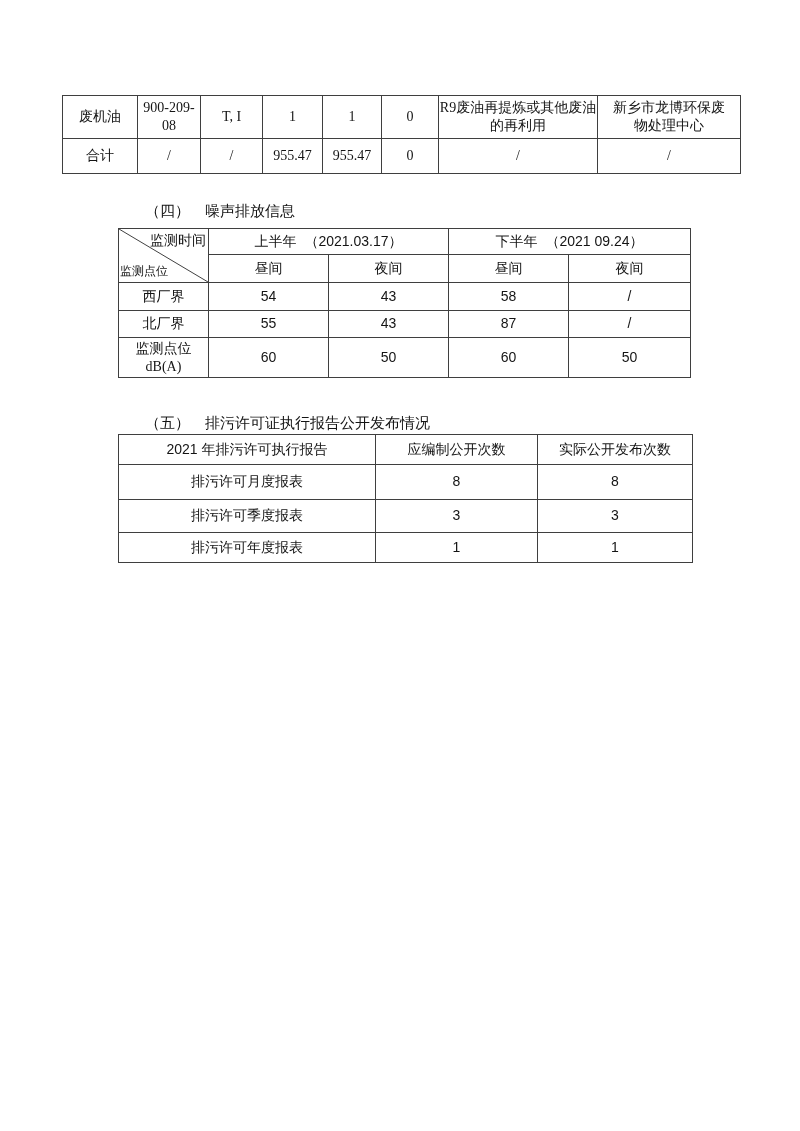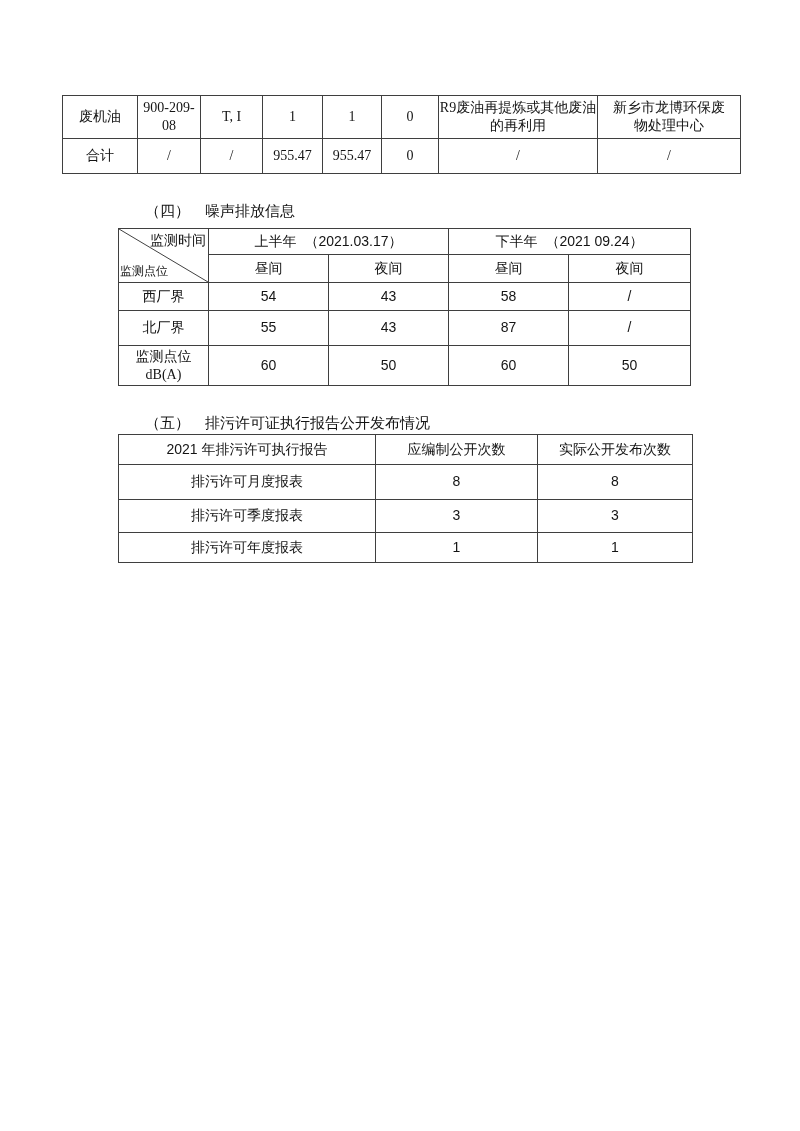--- a/index.html
+++ b/index.html
@@ -163,21 +163,21 @@
       <td>昼间</td>
       <td>夜间</td>
     </tr>
     <tr style="height:28px">
       <td>西厂界</td>
       <td class="sans">54</td>
       <td class="sans">43</td>
       <td class="sans">58</td>
       <td class="sans">/</td>
     </tr>
-    <tr style="height:35px">
+    <tr style="height:27px">
       <td>北厂界</td>
       <td class="sans">55</td>
       <td class="sans">43</td>
       <td class="sans">87</td>
       <td class="sans">/</td>
     </tr>
     <tr style="height:40px">
       <td class="multiline">监测点位
 dB(A)</td>
       <td class="sans">60</td>

